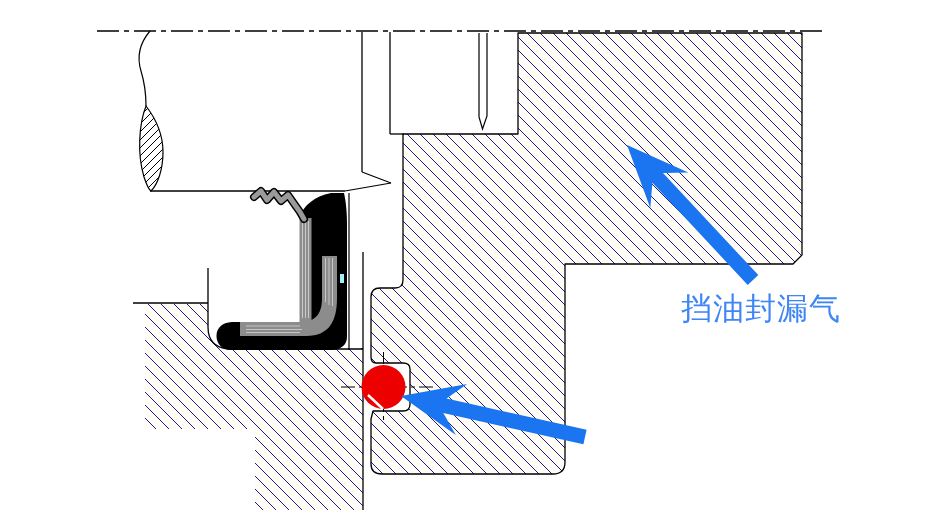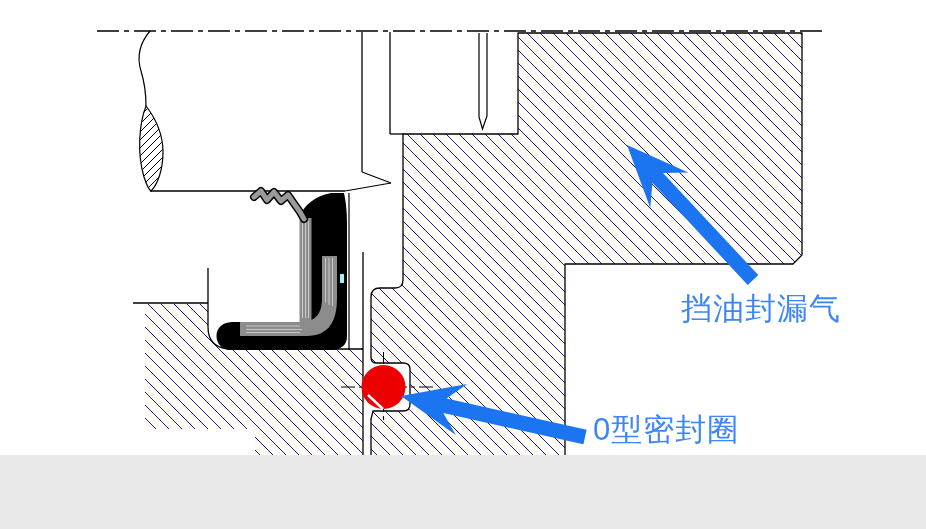--- a/index.html
+++ b/index.html
@@ -2,21 +2,21 @@
 <html style="--accent: #1b74f0; --label: #3e86f5; --oring: #ec0000; --hatch: #1c1c99; --metal: #8c8c8c; --spring: #9a9a9a; --tint: #fffdf6; --cyan: #a0f0f6; --ink: #000000; --paper: #ffffff;"><head>
 <meta charset="utf-8">
 <style>
   :root{
     --accent:#1b74f0; --label:#3e86f5; --oring:#ec0000; --hatch:#1c1c99;
     --metal:#8c8c8c; --spring:#9a9a9a; --tint:#fffdf6; --cyan:#a0f0f6;
     --ink:#000000; --paper:#ffffff;
   }
   html,body{margin:0;padding:0;background:#e9e9e9;}
   #stage{
-    position:relative;width:926px;height:455px;background:var(--paper);
+    position:relative;width:926px;height:529px;background:var(--paper);
     overflow:hidden;font-family:"Liberation Sans", sans-serif;
   }
   #stage svg{position:absolute;left:0;top:0;}
   .anno{
     position:absolute;color:var(--label);font-size:31px;line-height:36px;
     letter-spacing:1px;white-space:nowrap;user-select:none;
     font-family:"Liberation Sans", sans-serif;
   }
   #anno-oil-seal{left:681px;top:291px;}
   #anno-o-ring{left:593px;top:412px;}
@@ -98,14 +98,13 @@
       <path d="M254,197 L261,191 L267,200 L274,192 L281,201 L288,195 L295,205 L300,212 L304,219" fill="none" stroke="var(--spring)" stroke-width="5" stroke-linecap="round" stroke-linejoin="round"></path>
       <rect x="340" y="274" width="4" height="9" fill="var(--cyan)"></rect>
       <line x1="349" y1="193" x2="349" y2="350" stroke="var(--ink)" stroke-width="1.2"></line>
     </g>
 
     <polygon points="627,145 688.3,172.6 663.0,173.0 758.3,275.1 747.7,284.9 652.4,182.8 650.3,208.0" fill="var(--accent)"></polygon>
     <polygon points="401,396 467.2,384.1 446.5,398.5 586.6,429.7 583.4,444.3 443.3,413.1 455.8,434.9" fill="var(--accent)"></polygon>
   </svg>
 
   <div class="anno" id="anno-oil-seal">挡油封漏气</div>
-  <div class="anno" id="anno-o-ring">0型密封圈</div>
 </div>
 
 </body></html>

